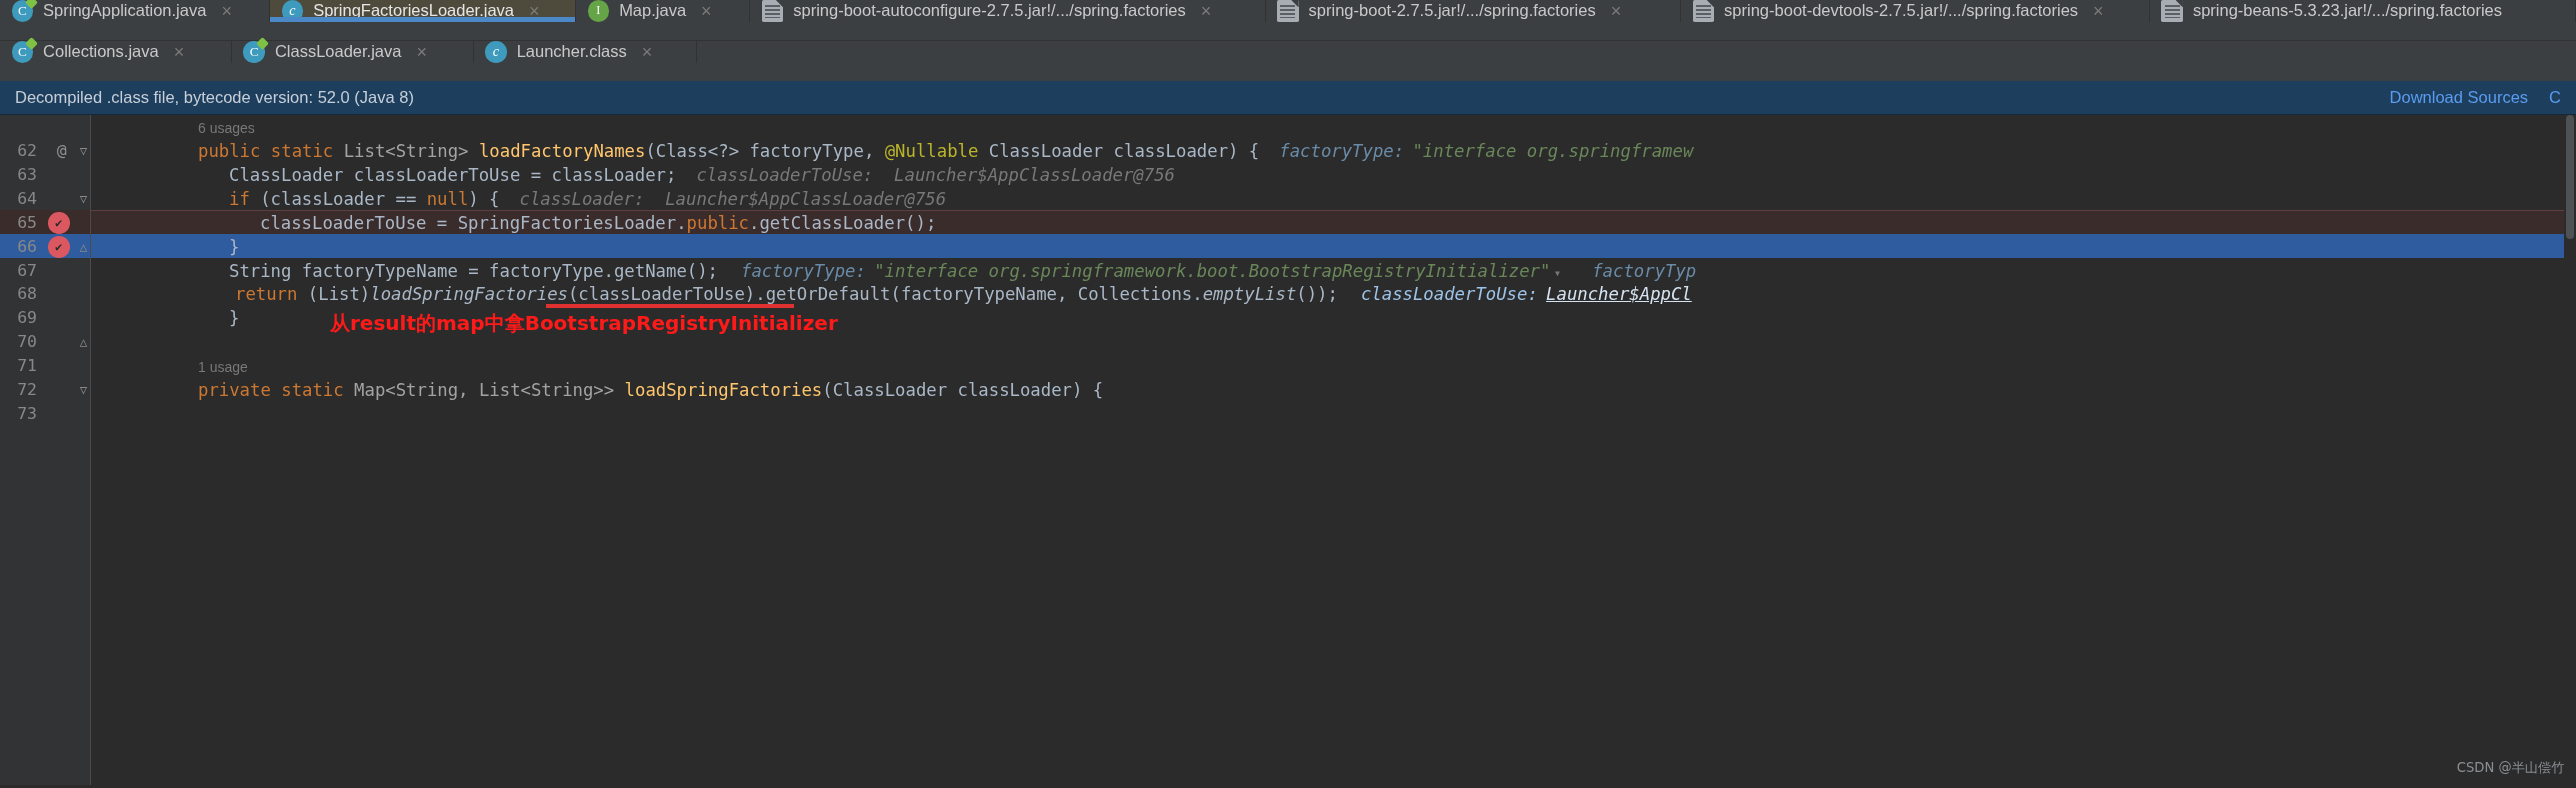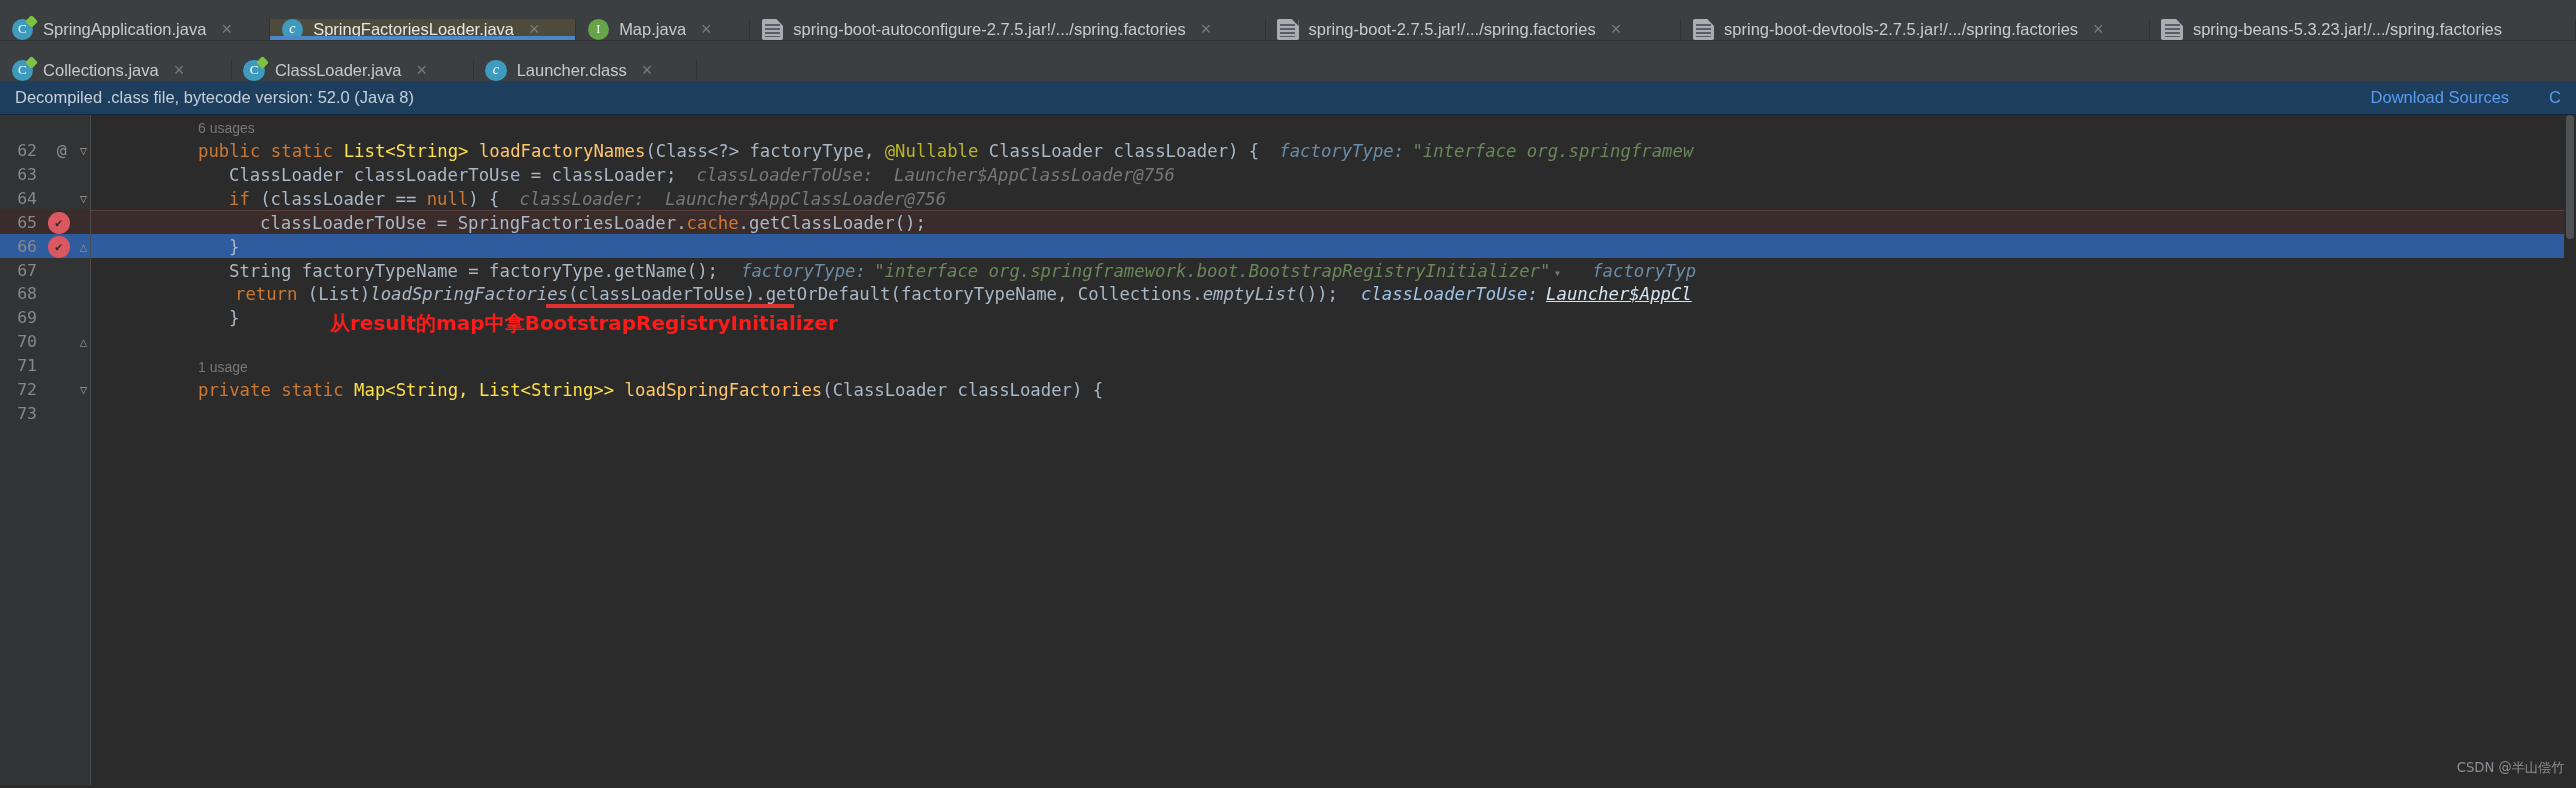--- a/index.html
+++ b/index.html
@@ -5,21 +5,21 @@
   html,body{margin:0;padding:0;}
   body{
     width:2576px;height:789px;overflow:hidden;
     background:#3c3f41;
     font-family:"Liberation Sans",sans-serif;
     -webkit-font-smoothing:antialiased;
   }
   .ide{position:relative;width:2576px;height:789px;background:#2b2b2b;}
 
   
-  .tabrow{display:flex;height:40px;background:#3c3f41;align-items:flex-end;}
+  .tabrow{display:flex;height:40px;background:#3c3f41;align-items:flex-start;}
   .tabrow.row2{border-top:0.8px solid #323232;}
   .tab{
     position:relative;display:flex;align-items:center;gap:10px;
     padding:0 13.2px 0 11.6px;
     background:#3c3f41;color:#bbbbbb;font-size:16.5px;
     border-right:0.8px solid #323232;
     white-space:nowrap;cursor:default;
   }
   .tab.active{background:#4e4b3c;}
   .tab.active .tab-underline{
@@ -65,21 +65,21 @@
     position:absolute;right:0;top:0;width:7.4px;height:7.4px;background:#3c3f41;
     clip-path:polygon(100% 0,0 0,100% 100%);
   }
 
   
   .notify{
     height:33px;background:#1e3e5e;display:flex;align-items:center;
     padding:0 15px;color:#c6cfd8;font-size:16.5px;border-bottom:0.8px solid #15293d;
   }
   .notify .spacer{flex:1;}
-  .notify a{color:#5a9cf0;text-decoration:none;margin-left:40px;font-size:16.5px;}
+  .notify a{color:#5a9cf0;text-decoration:none;margin-left:21px;font-size:16.5px;}
 
   
   .editor{position:relative;height:670px;background:#2b2b2b;display:flex;overflow:hidden;}
   .gutter{
     width:91px;flex:0 0 91px;background:#313335;position:relative;
     font-family:"DejaVu Sans Mono",monospace;font-size:16.5px;color:#888888;
   }
   .gutter .gl{
     position:absolute;right:54px;text-align:right;width:40px;height:24px;line-height:24px;
   }
@@ -111,21 +111,21 @@
   
   .band{position:absolute;left:0;right:0;height:24px;}
   .band.exec{background:#3b2c2c;border-top:0.8px solid #5e3e3e;border-bottom:0.8px solid #5e3e3e;}
   .band.sel{background:#2f5c9e;}
   .gband{position:absolute;left:0;width:91px;height:24px;}
   .gband.exec{background:#3b2c2c;}
   .gband.sel{background:#2f5c9e;}
 
   
   .kw{color:#cc7832;}
-  .ty{color:#fde047;}
+  .ty{color:#a3a3a3;}
   .mth{color:#ffc66d;}
   .anno{color:#bbb529;}
   .pln{color:#a9b7c6;}
   .italic{font-style:italic;}
   .hint{color:#787878;font-style:italic;}
   .hintk{color:#6a8ba8;font-style:italic;}
   .hintv{color:#8b8b8b;font-style:italic;text-decoration:underline;}
   .usages{color:#787878;font-size:14px;font-family:"Liberation Sans",sans-serif;font-style:normal;}
   .strhint{color:#6a8759;font-style:italic;}
   .chev{color:#777;font-size:12.4px;}
@@ -280,21 +280,21 @@
       
       <div class="ln" style="top:24px;padding-left:91px;"><span class="kw">public static </span><span class="ty">List&lt;String&gt; </span><span class="mth">loadFactoryNames</span><span class="pln">(Class&lt;?&gt; factoryType, </span><span class="anno">@Nullable</span><span class="pln"> ClassLoader classLoader) {</span><span class="hintk" style="margin-left:20px;">factoryType:</span><span class="strhint" style="margin-left:8.3px;">"interface org.springframew</span></div>
 
       
       <div class="ln" style="top:48px;padding-left:122px;"><span class="pln">ClassLoader classLoaderToUse = classLoader;</span><span class="hint" style="margin-left:20px;">classLoaderToUse:  Launcher$AppClassLoader@756</span></div>
 
       
       <div class="ln" style="top:72px;padding-left:122px;"><span class="kw">if </span><span class="pln">(classLoader == </span><span class="kw">null</span><span class="pln">) {</span><span class="hint" style="margin-left:20px;">classLoader:  Launcher$AppClassLoader@756</span></div>
 
       
-      <div class="ln" style="top:96px;padding-left:153px;"><span class="pln">classLoaderToUse = SpringFactoriesLoader.</span><span class="kw">cache</span><span class="pln">.getClassLoader();</span></div>
+      <div class="ln" style="top:96px;padding-left:153px;"><span class="pln">classLoaderToUse = SpringFactoriesLoader.</span><span class="kw">public</span><span class="pln">.getClassLoader();</span></div>
 
       
       <div class="ln" style="top:120px;padding-left:122px;"><span class="pln">}</span></div>
 
       
       <div class="ln" style="top:144px;padding-left:122px;"><span class="pln">String factoryTypeName = factoryType.getName();</span><span class="hintk" style="margin-left:23px;">factoryType:</span><span class="strhint" style="margin-left:8.3px;">"interface org.springframework.boot.BootstrapRegistryInitializer"</span><span class="chev" style="margin-left:3.3px;">▾</span><span class="hintk" style="margin-left:31px;">factoryTyp</span></div>
 
       
       <div class="ln" style="top:167px;padding-left:128px;"><span class="kw">return </span><span class="pln">(List)</span><span class="italic pln">loadSpringFactories</span><span class="pln">(classLoaderToUse).</span><span class="pln">getOrDefault</span><span class="pln">(factoryTypeName, Collections.</span><span class="italic pln">emptyList</span><span class="pln">());</span><span class="hintk" style="margin-left:23px;color:#9ec3e8;">classLoaderToUse:</span><span class="hintv" style="margin-left:8.3px;color:#d6e4f2;">Launcher$AppCl</span></div>
 

